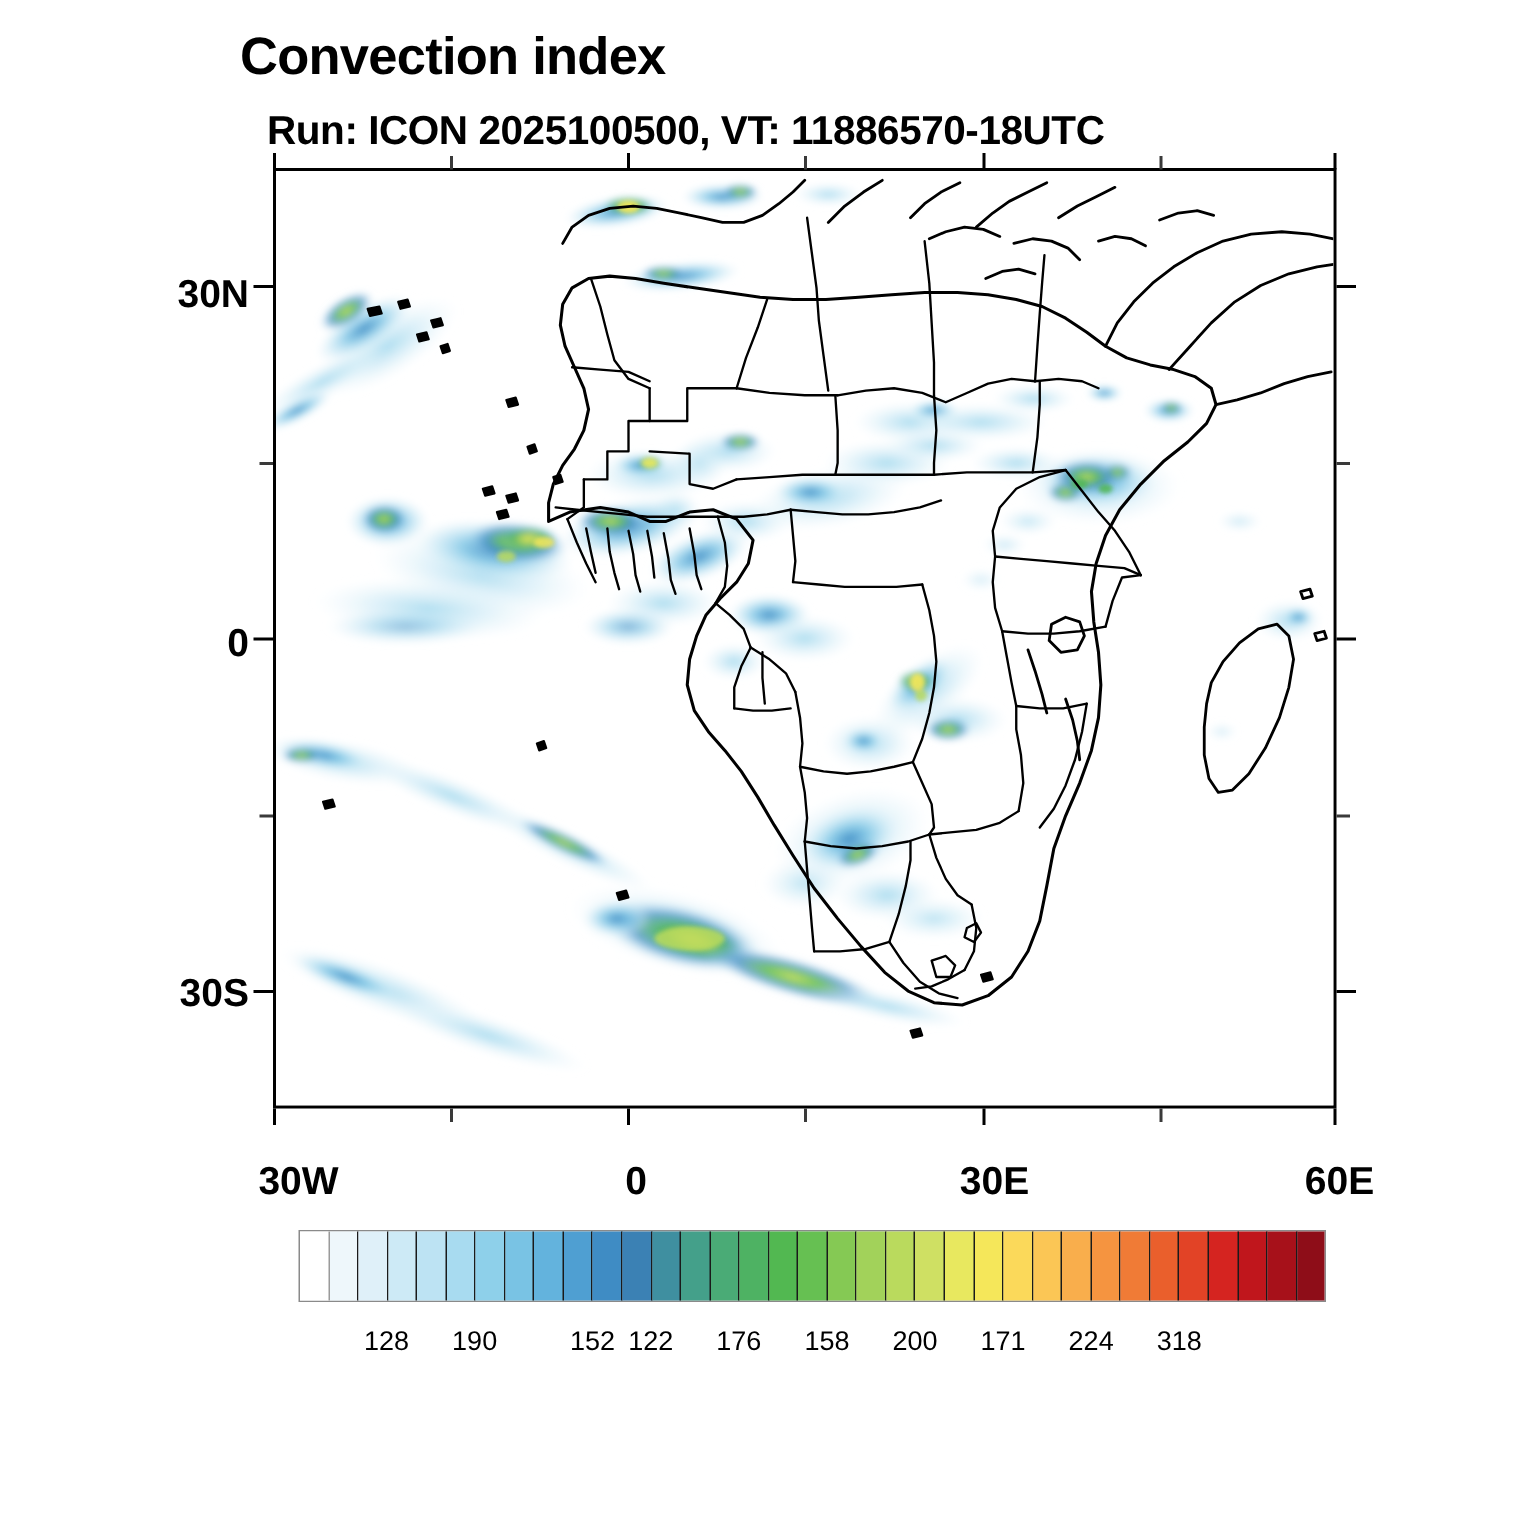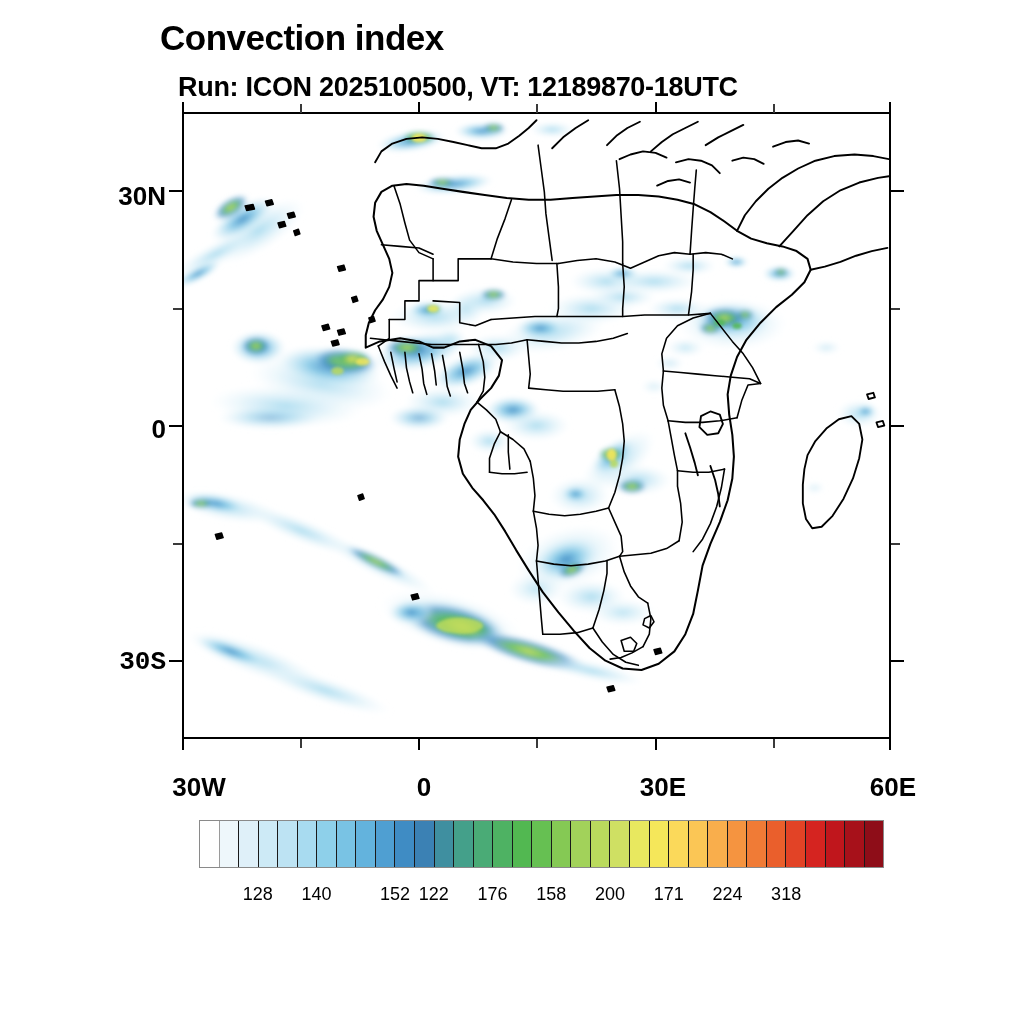--- a/index.html
+++ b/index.html
@@ -36,21 +36,21 @@
   #cbar .cell.first{border-right:1px solid #9a9a9a;}
   #cbticks{position:absolute;left:0;top:884px;width:1024px;height:34px;}
   .cbl{position:absolute;font-size:18px;font-weight:normal;transform:translateX(-50%);white-space:nowrap;}
 </style>
 </head>
 <body>
 
 <div id="root">
 
   <div class="ttl" id="title-main">Convection index</div>
-  <div class="ttl" id="title-sub">Run: ICON 2025100500,  VT: 12189870-18UTC</div>
+  <div class="ttl" id="title-sub">Run: ICON 2025100500,  VT: 11886570-18UTC</div>
 
   <div id="plot">
     <svg id="mapsvg" viewBox="0 0 900 800" preserveAspectRatio="none">
       <defs>
 
         <radialGradient id="gB" cx="50%" cy="50%" r="50%">
           <stop offset="0%" stop-color="#3f8cc4" stop-opacity=".95"></stop>
           <stop offset="38%" stop-color="#79c3e4" stop-opacity=".78"></stop>
           <stop offset="70%" stop-color="#bde3f3" stop-opacity=".52"></stop>
           <stop offset="100%" stop-color="#eef7fb" stop-opacity="0"></stop>
@@ -373,21 +373,21 @@
   <div class="tick tymaj" style="left:891px;top:660px;"></div>
 
   <div class="axlab xlab" style="left:199px;">30W</div>
   <div class="axlab xlab" style="left:424px;">0</div>
   <div class="axlab xlab" style="left:663px;">30E</div>
   <div class="axlab xlab" style="left:893px;">60E</div>
 
   <div id="ywrap">
     <div class="axlab ylab" style="top:196px;">30N</div>
     <div class="axlab ylab" style="top:429px;">0</div>
-    <div class="axlab ylab" style="top:662px;font-family:Liberation Mono, monospace;">30S</div>
+    <div class="axlab ylab" style="top:662px;">30S</div>
   </div>
 
   <div id="cbar">
       <div class="cell first" style="background: rgb(255, 255, 255);"></div>
       <div class="cell" style="background: rgb(238, 247, 251);"></div>
       <div class="cell" style="background: rgb(223, 240, 249);"></div>
       <div class="cell" style="background: rgb(205, 234, 246);"></div>
       <div class="cell" style="background: rgb(189, 227, 243);"></div>
       <div class="cell" style="background: rgb(168, 219, 240);"></div>
       <div class="cell" style="background: rgb(142, 208, 234);"></div>
@@ -415,21 +415,21 @@
       <div class="cell" style="background: rgb(240, 123, 54);"></div>
       <div class="cell" style="background: rgb(234, 95, 44);"></div>
       <div class="cell" style="background: rgb(226, 67, 38);"></div>
       <div class="cell" style="background: rgb(213, 36, 32);"></div>
       <div class="cell" style="background: rgb(192, 22, 28);"></div>
       <div class="cell" style="background: rgb(167, 17, 26);"></div>
       <div class="cell" style="background: rgb(142, 13, 24);"></div>
     </div>
   <div id="cbticks">
       <div class="cbl" style="left: 257.714px;">128</div>
-      <div class="cbl" style="left: 316.429px;">140</div>
+      <div class="cbl" style="left: 316.429px;">190</div>
       <div class="cbl" style="left: 395px;">152</div>
       <div class="cbl" style="left: 433.857px;">122</div>
       <div class="cbl" style="left: 492.571px;">176</div>
       <div class="cbl" style="left: 551.286px;">158</div>
       <div class="cbl" style="left: 610px;">200</div>
       <div class="cbl" style="left: 668.714px;">171</div>
       <div class="cbl" style="left: 727.429px;">224</div>
       <div class="cbl" style="left: 786.143px;">318</div>
     </div>
 

